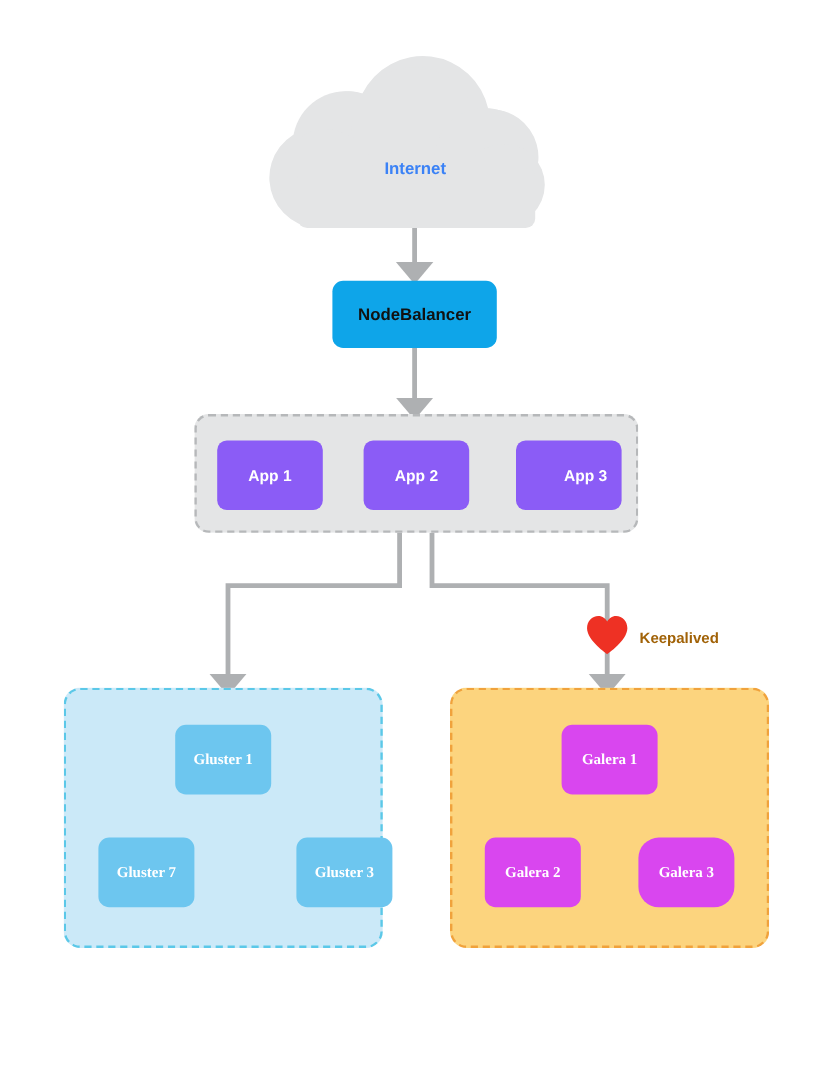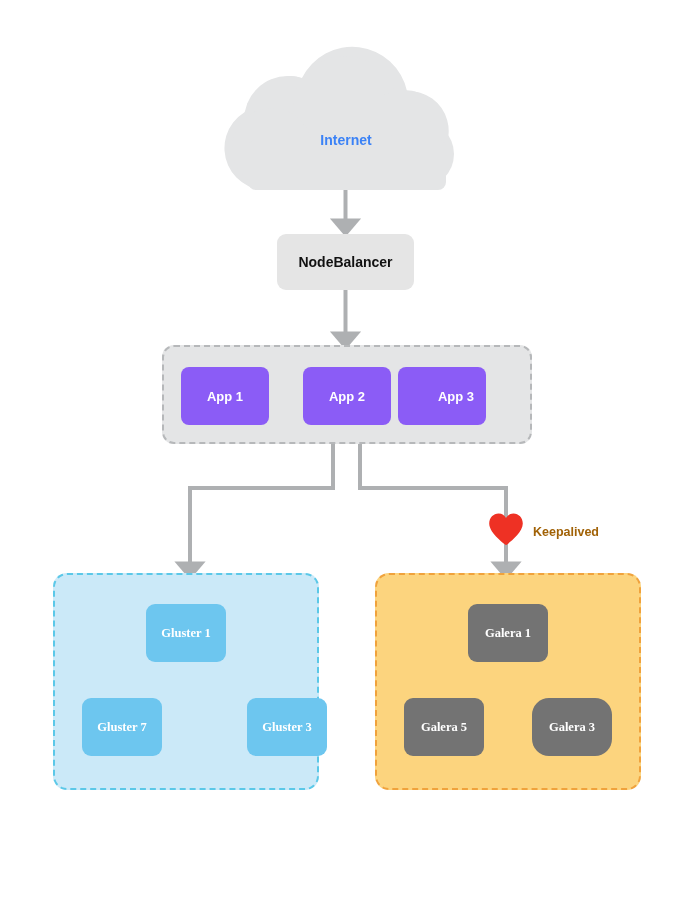--- a/index.html
+++ b/index.html
@@ -17,56 +17,56 @@
 
   
   .cloud-text{
     left:246px;top:126px;width:200px;height:28px;
     font-size:14px;font-weight:bold;color:#3b82f6;
   }
 
   
   .nodebalancer{
     left:277px;top:234px;width:137px;height:56px;
-    background:#e5e5e5;border-radius:9px;
+    background:#0ea5e9;border-radius:9px;
     font-size:14px;font-weight:bold;color:#111111;
   }
 
   
   .app-tier{
     position:absolute;left:162px;top:345px;width:370px;height:99px;
     background:#e4e5e6;border:2px dashed #b6b8ba;border-radius:12px;
     box-sizing:border-box;
   }
   .app-box{
     top:367px;width:88px;height:58px;background:#8b5cf6;border-radius:8px;
     font-size:13px;font-weight:bold;color:#ffffff;
   }
   .app-1{left:181px;}
   .app-2{left:303px;}
-  .app-3{left:398px;padding-left:28px;}
+  .app-3{left:430px;padding-left:28px;}
 
   
   .cluster-box{
     position:absolute;top:573px;width:266px;height:217px;
     border-radius:14px;box-sizing:border-box;
   }
   .gluster-container{
     left:53px;background:#cbe9f8;border:2px dashed #5bc8e8;
   }
   .galera-container{
     left:375px;background:#fcd47e;border:2px dashed #f0a23c;
   }
 
   .cnode{
     width:80px;height:58px;border-radius:9px;
     font-size:12.5px;font-weight:bold;color:#ffffff;font-family:Liberation Serif, serif;
   }
   .g-node{background:#6dc6ef;}
-  .m-node{background:#737373;}
+  .m-node{background:#d946ef;}
 
   .gl1{left:146px;top:604px;}
   .gl2{left:82px;top:698px;}
   .gl3{left:200px;top:698px;margin-left:47px;}
   .ga1{left:468px;top:604px;}
   .ga2{left:404px;top:698px;}
   .ga3{left:532px;top:698px;border-radius:17px;}
 
   
   .keepalived-label{
@@ -145,21 +145,21 @@
 <div class="node-label app-box app-2">App 2</div>
 <div class="node-label app-box app-3">App 3</div>
 
 <div class="cluster-box gluster-container"></div>
 <div class="node-label cnode g-node gl1">Gluster 1</div>
 <div class="node-label cnode g-node gl2">Gluster 7</div>
 <div class="node-label cnode g-node gl3">Gluster 3</div>
 
 <div class="cluster-box galera-container"></div>
 <div class="node-label cnode m-node ga1">Galera 1</div>
-<div class="node-label cnode m-node ga2">Galera 5</div>
+<div class="node-label cnode m-node ga2">Galera 2</div>
 <div class="node-label cnode m-node ga3">Galera 3</div>
 
 <svg class="heart-icon" viewBox="0 0 38 34" xmlns="http://www.w3.org/2000/svg">
   <path fill="#ee3124" d="M19,33.2
     C19,33.2 2.2,21.7 2.2,11.6
     C2.2,5.6 6.4,1.4 11.6,1.4
     C15.1,1.4 17.7,3.5 19,6.0
     C20.3,3.5 22.9,1.4 26.4,1.4
     C31.6,1.4 35.8,5.6 35.8,11.6
     C35.8,21.7 19,33.2 19,33.2 Z"></path>

